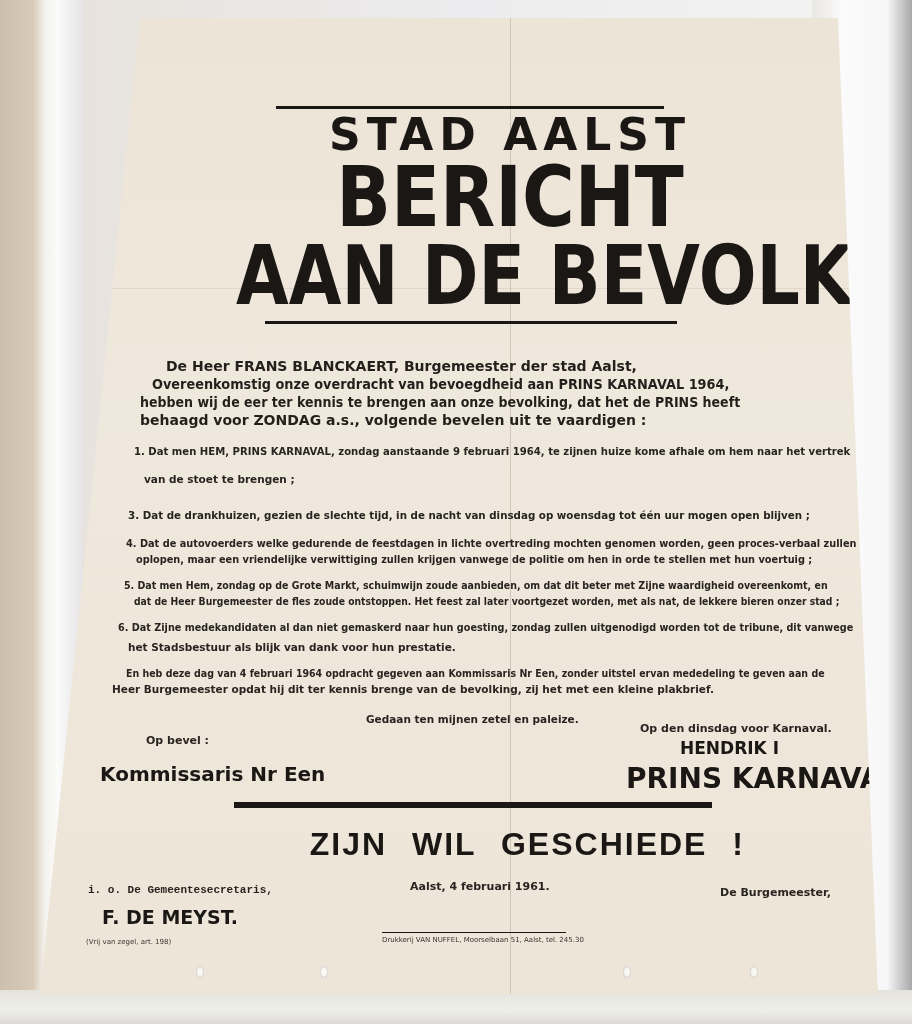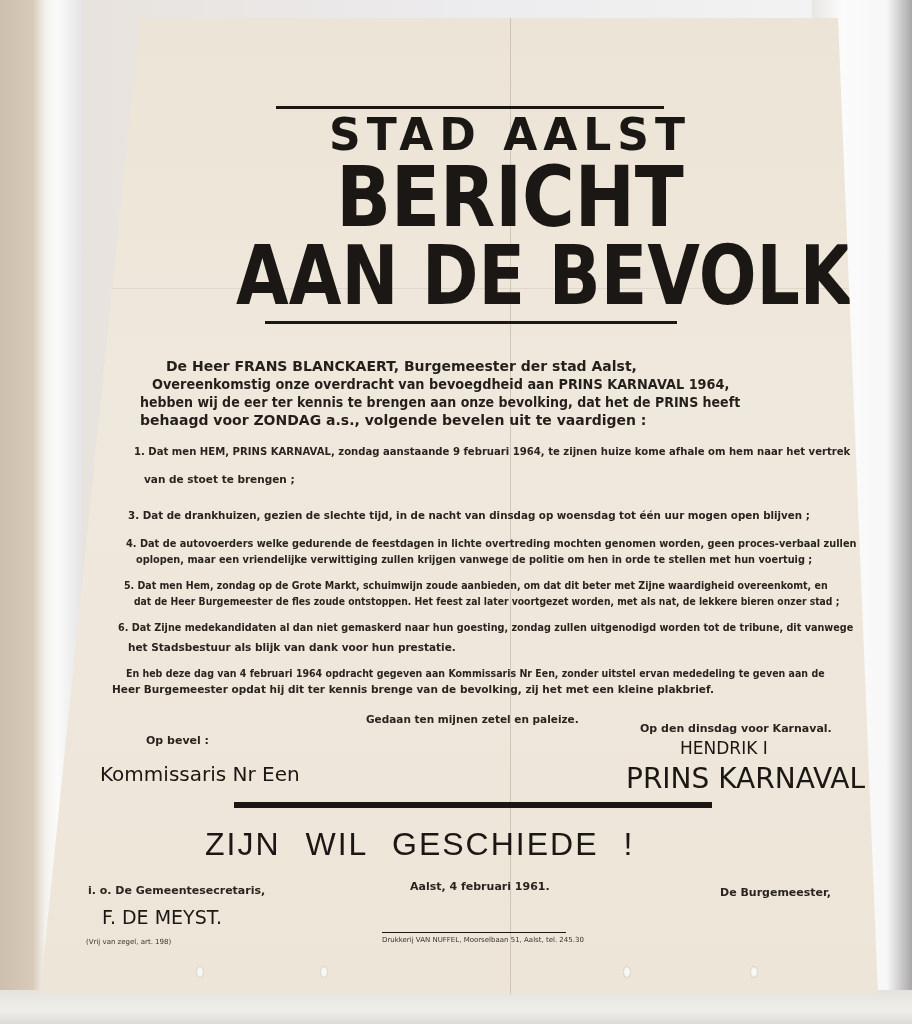--- a/index.html
+++ b/index.html
@@ -50,24 +50,24 @@
     font-size: 84px; text-align: center; transform: scaleX(0.95);
   }
   .hd-aan {
     left: 140px; top: 210px; width: 660px;
     font-family: "DejaVu Sans", sans-serif; font-weight: bold;
     font-size: 82px; text-align: center; transform: scaleX(0.83);
   }
   .intro { font-weight: bold; font-size: 14px; color: #241f1b; }
   .item { font-size: 10.5px; font-weight: bold; color: #2a2420; line-height: 18px; }
   .sig-small { font-size: 11px; font-weight: bold; color: #2a2420; }
-  .sig-big { font-size: 20px; font-weight: normal; color: #1b1714; }
+  .sig-big { font-size: 20px; font-weight: bold; color: #1b1714; }
   .zijn {
-    left: 200px; top: 822px; width: 540px; text-align: left;
-    font-family: "Liberation Sans", sans-serif; font-weight: normal;
+    left: 200px; top: 822px; width: 540px; text-align: right;
+    font-family: "Liberation Sans", sans-serif; font-weight: bold;
     font-size: 32px; letter-spacing: 2px; word-spacing: 14px;
   }
   .tiny { font-size: 7px; color: #3a332d; }
   .punch {
     position: absolute; width: 8px; height: 12px; border-radius: 50%;
     background: #faf8f3; box-shadow: inset 0 0 2px rgba(0,0,0,0.35);
   }
 </style>
 </head>
 <body>
@@ -107,21 +107,21 @@
 
   <div class="abs sig-small" style="left:106px; top:716px;">Op bevel :</div>
   <div class="abs sig-big" style="left:60px; top:744px;">Kommissaris Nr Een</div>
   <div class="abs sig-small" style="left:600px; top:704px;">Op den dinsdag voor Karnaval.</div>
   <div class="abs sig-big" style="left:640px; top:720px; font-size:17px;">HENDRIK I</div>
   <div class="abs sig-big" style="left:586px; top:744px; font-size:28px;">PRINS KARNAVAL</div>
 
   <div class="rule" style="left:194px; top:784px; width:478px; height:6px;"></div>
   <div class="abs zijn" style="left:165px; top:808px;">ZIJN WIL GESCHIEDE !</div>
 
-  <div class="abs sig-small" style="left:48px; top:866px;">i. o. De Gemeentesecretaris,</div>
+  <div class="abs sig-small" style="left:48px; top:866px;font-family:Liberation Mono, monospace;">i. o. De Gemeentesecretaris,</div>
   <div class="abs sig-big" style="left:62px; top:888px; font-size:19px;">F. DE MEYST.</div>
   <div class="abs sig-small" style="left:370px; top:862px;">Aalst, 4 februari 1961.</div>
   <div class="abs sig-small" style="left:680px; top:868px;">De Burgemeester,</div>
 
   <div class="abs tiny" style="left:46px; top:920px;">(Vrij van zegel, art. 198)</div>
   <div class="rule" style="left:342px; top:914px; width:184px; height:1px;"></div>
   <div class="abs tiny" style="left:342px; top:918px;">Drukkerij VAN NUFFEL, Moorselbaan 51, Aalst, tel. 245.30</div>
 
   <div class="punch" style="left:156px; top:948px;"></div>
   <div class="punch" style="left:280px; top:948px;"></div>

